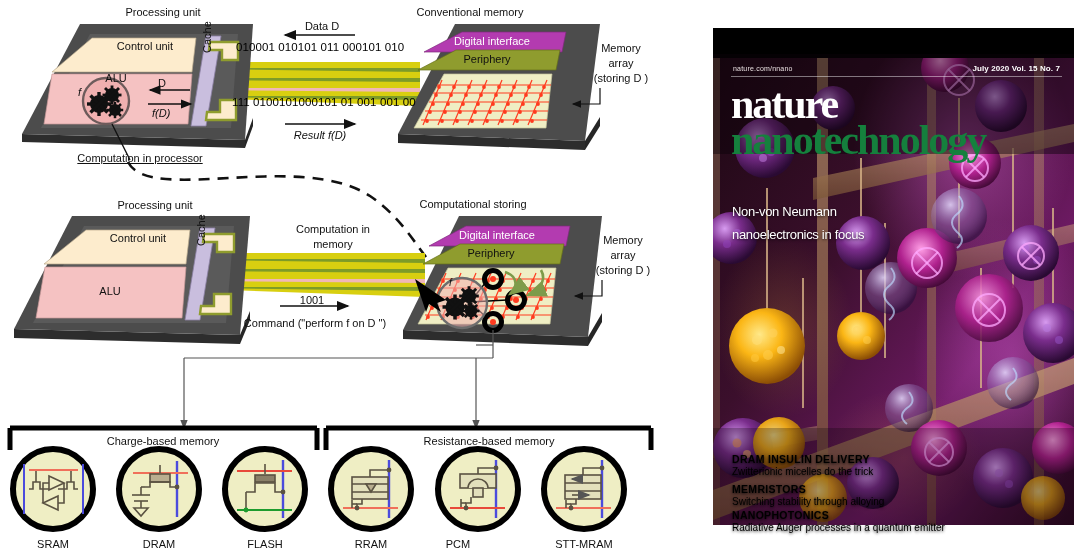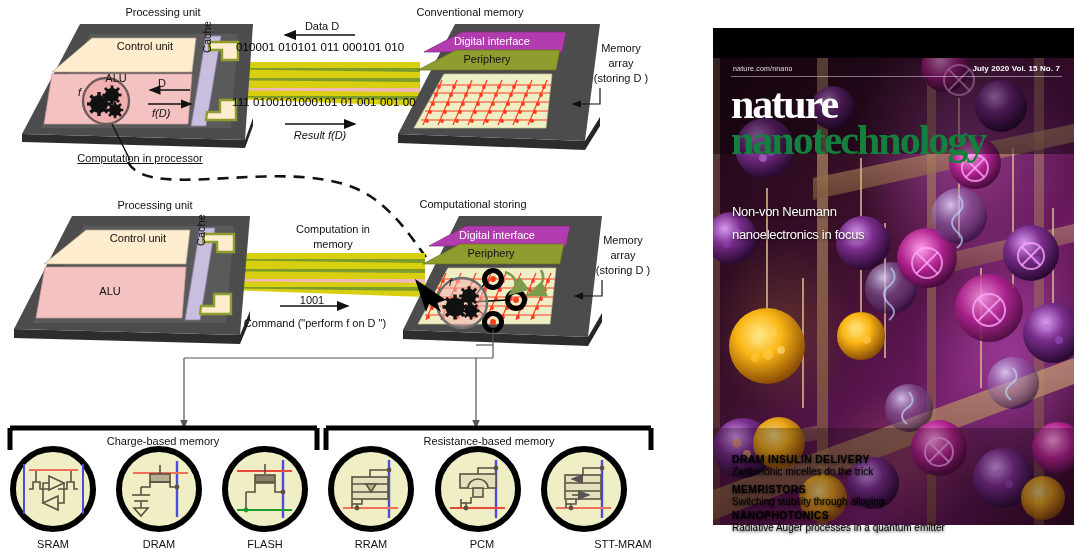--- a/index.html
+++ b/index.html
@@ -516,22 +516,22 @@
 
     
     <div class="lbl c" style="left:163px;top:435px;">Charge-based memory</div>
     <div class="lbl c" style="left:489px;top:435px;">Resistance-based memory</div>
 
     
     <div class="lbl c" style="left:53px;top:538px;">SRAM</div>
     <div class="lbl c" style="left:159px;top:538px;">DRAM</div>
     <div class="lbl c" style="left:265px;top:538px;">FLASH</div>
     <div class="lbl c" style="left:371px;top:538px;">RRAM</div>
-    <div class="lbl c" style="left:482px;top:538px;">PCM</div>
-    <div class="lbl c" style="left:584px;top:538px;margin-left:39px;">STT-MRAM</div>
+    <div class="lbl c" style="left:458px;top:538px;">PCM</div>
+    <div class="lbl c" style="left:584px;top:538px;">STT-MRAM</div>
   </div>
 
   <div id="cover">
     <div id="coverart">
       <svg width="361" height="497" viewBox="0 0 361 497">
         <defs>
           <radialGradient id="gGold" cx="40%" cy="35%" r="65%">
             <stop offset="0%" stop-color="#ffe98a"></stop>
               <stop offset="45%" stop-color="#fbb615"></stop>
             <stop offset="100%" stop-color="#8c4e05"></stop>

